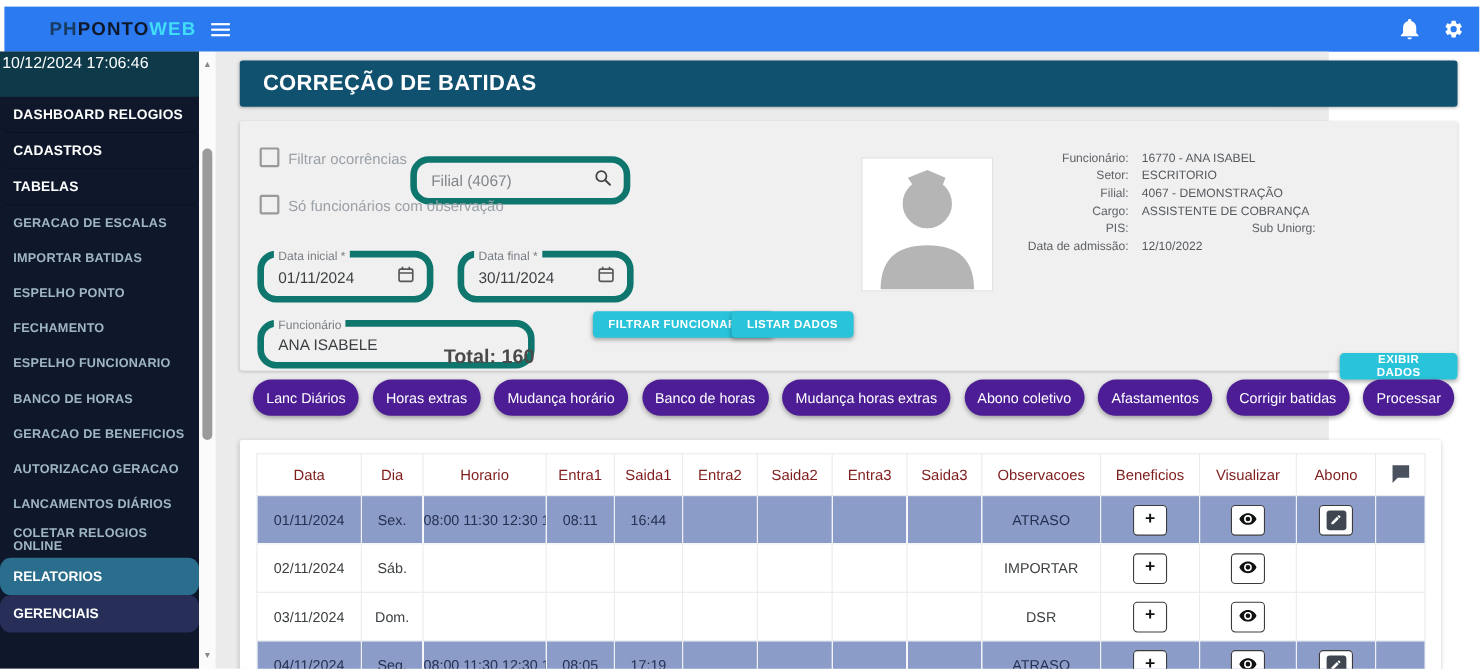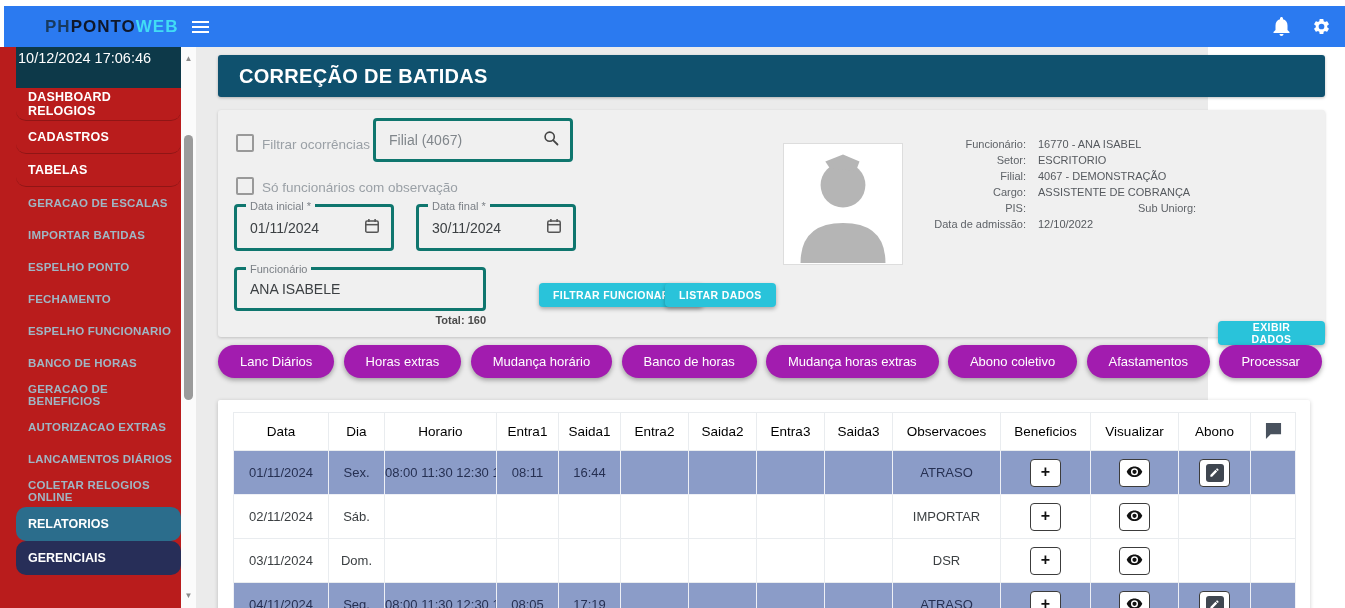--- a/index.html
+++ b/index.html
@@ -11,21 +11,21 @@
   .topbar { position:absolute; top:6px; left:4px; right:0; height:41px;
             background:#2b7af0; display:flex; align-items:center; padding:0 14px 0 41px; }
   .logo { font-size:17px; font-weight:bold; letter-spacing:1px; white-space:nowrap; }
   .logo .p1 { color:#173a5e; } .logo .p2 { color:#0f172a; } .logo .p3 { color:#41dcf5; }
   .hamburger { margin-left:14px; cursor:pointer; display:flex; flex-direction:column; gap:3px; }
   .hamburger span { display:block; width:17px; height:2px; background:#fff; }
   .topbar-right { margin-left:auto; display:flex; align-items:center; gap:20px; }
   .tb-icon { width:20px; height:20px; display:flex; align-items:center; justify-content:center; cursor:pointer; }
 
   
-  .sidebar { position:absolute; top:47px; left:0; width:181px; bottom:0; background:#b91c1c;padding-left:16px; }
+  .sidebar { position:absolute; top:47px; left:0; width:181px; bottom:0; background:#0f172a; }
   .sb-datetime { height:41px; background:#0d3949; color:#fff; font-size:14.5px; padding:3px 0 0 2px; }
   .sb-item { display:flex; align-items:center; cursor:pointer; padding-left:12px;border-radius:10px; }
   .sb-top { height:33px; color:#fff; font-weight:bold; font-size:12.5px; letter-spacing:.2px;
             border-bottom:1px solid rgba(0,0,0,.22); }
   .sb-sub { height:32px; color:#9fb6c4; font-weight:bold; font-size:11.5px; letter-spacing:.2px; }
   .sb-active { background:#2b6d8c; }
   .sb-rel { height:34px; color:#fff; font-weight:bold; font-size:12.5px; background:#2b6d8c; }
   .sb-dark { height:34px; color:#fff; font-weight:bold; font-size:12.5px; background:#272e58; flex:1; }
 
   
@@ -38,47 +38,47 @@
   .banner { position:absolute; left:22px; top:8px; width:1107px; height:42px; background:#0f516e;
             border-radius:3px; display:flex; align-items:center; padding-left:21px;
             color:#fff; font-size:20px; font-weight:bold; letter-spacing:.3px;
             box-shadow:0 1px 3px rgba(0,0,0,.25); }
 
   
   .fcard { position:absolute; left:22px; top:63px; width:1107px; height:227px; background:#f0f0f0;
            border-radius:3px; box-shadow:0 1px 3px rgba(0,0,0,.18); }
   .cb { position:absolute; width:18px; height:18px; border:2px solid #999; border-radius:2px; background:transparent; cursor:pointer; }
   .cb-label { position:absolute; font-size:13.5px; color:#9aa0a6; }
-  .outfield { position:absolute; border:3px solid #0f766e; border-radius:4px; background:#f0f0f0; cursor:text; }
+  .outfield { position:absolute; border:6px solid #0f766e; border-radius:17px; background:#f0f0f0; cursor:text;margin-top:24px; }
   .outfield .flabel { position:absolute; top:-7px; left:9px; font-size:11px; color:#7a7f85; background:#f0f0f0; padding:0 4px; }
   .outfield .fvalue { position:absolute; left:13px; top:50%; transform:translateY(-50%); font-size:14px; color:#3c4043; white-space:nowrap; }
   .outfield .ficon { position:absolute; right:11px; top:50%; transform:translateY(-50%); cursor:pointer; }
   .filial-text { color:#80868b !important; }
-  .total { position:absolute; left:28px; top:204px; width:240px; text-align:right; font-size:11px; font-weight:bold; color:#4a4a4a; }
+  .total { position:absolute; left:28px; top:204px; width:240px; text-align:right; font-size:18px; font-weight:bold; color:#4a4a4a; }
   .cyan-btn { position:absolute; height:24px; background:#29c3da; border:none; border-radius:4px; color:#fff;
               font-family:"Liberation Sans",sans-serif; font-weight:bold; font-size:10.5px; letter-spacing:.4px;
               padding:0 14px; cursor:pointer; box-shadow:0 2px 4px rgba(0,0,0,.3); }
   .photo { position:absolute; left:565px; top:33px; width:120px; height:122px; background:#fff; border:1px solid #ddd; overflow:hidden; }
   .info { position:absolute; left:700px; top:28px; width:400px; display:grid;
           grid-template-columns:108px 1fr; column-gap:12px; row-gap:4px; font-size:11px; }
   .il { color:#5f6368; text-align:right; }
   .iv { color:#55595e; position:relative; }
   .sub-uniorg { margin-left:100px; color:#5f6368; }
 
   
   .pills { position:absolute; left:22px; top:298px; width:1104px; display:flex; justify-content:space-between; }
-  .pill { height:33px; border-radius:17px; background:#a21caf; border:none; color:#fff; font-size:13px;
-          font-family:"Liberation Sans",sans-serif; padding:0 22px; cursor:pointer;
-          box-shadow:0 2px 5px rgba(0,0,0,.35); white-space:nowrap; }
+  .pill { height:33px; border-radius:17px; background:#4c1d95; border:none; color:#fff; font-size:13px;
+          font-family:"Liberation Sans",sans-serif; padding:0 12px; cursor:pointer;
+          box-shadow:0 2px 5px rgba(0,0,0,.35); white-space:nowrap;margin-left:12px; }
 
   
   .tcard { position:absolute; left:22px; top:353px; width:1092px; height:420px; background:#fff;
            border-radius:2px; box-shadow:0 1px 4px rgba(0,0,0,.2); padding:12px 15px; }
   table { border-collapse:collapse; table-layout:fixed; width:1062px; }
-  th { height:38px; font-weight:normal; font-size:13.5px; color:#000000; border:1px solid #e9ecef; background:#fff; }
+  th { height:38px; font-weight:normal; font-size:13.5px; color:#7f1d1d; border:1px solid #e9ecef; background:#fff; }
   td { height:44px; font-size:13px; color:#3c4043; border:1px solid #e9ecef; text-align:center; white-space:nowrap; overflow:hidden; }
   tr.hl td { background:#8b9cc8; color:#263052; border-color:#eef0f6; }
   .cell-btn { width:31px; height:28px; background:#fff; border:1.5px solid #3c3c3c; border-radius:4px;
               display:inline-flex; align-items:center; justify-content:center; cursor:pointer; padding:0; }
   .plus-glyph { font-size:16px; font-weight:bold; color:#111; line-height:1; margin-top:-2px; }
   .pencil-box { width:18px; height:18px; background:#3f4650; border-radius:3px; display:flex; align-items:center; justify-content:center; }
 </style>
 </head>
 <body>
 
@@ -133,21 +133,21 @@
     <div class="sb-item sb-sub">
         <span>ESPELHO FUNCIONARIO</span>
       </div>
     <div class="sb-item sb-sub">
         <span>BANCO DE HORAS</span>
       </div>
     <div class="sb-item sb-sub">
         <span>GERACAO DE BENEFICIOS</span>
       </div>
     <div class="sb-item sb-sub">
-        <span>AUTORIZACAO EXTRAS</span>
+        <span>AUTORIZACAO GERACAO</span>
       </div>
     <div class="sb-item sb-sub">
         <span>LANCAMENTOS DIÁRIOS</span>
       </div>
     <div class="sb-item sb-sub">
         <span>COLETAR RELOGIOS ONLINE</span>
       </div>
     <div class="sb-item sb-rel">
         <span>RELATORIOS</span>
       </div>
@@ -245,20 +245,21 @@
     </div>
 
     <div class="pills">
       <button class="pill">Lanc Diários</button>
       <button class="pill">Horas extras</button>
       <button class="pill">Mudança horário</button>
       <button class="pill">Banco de horas</button>
       <button class="pill">Mudança horas extras</button>
       <button class="pill">Abono coletivo</button>
       <button class="pill">Afastamentos</button>
+      <button class="pill">Corrigir batidas</button>
       <button class="pill">Processar</button>
     </div>
 
     <div class="tcard">
       <table>
         <colgroup>
           <col style="width:95px">
             <col style="width:56px">
             <col style="width:112px">
             <col style="width:62px">

